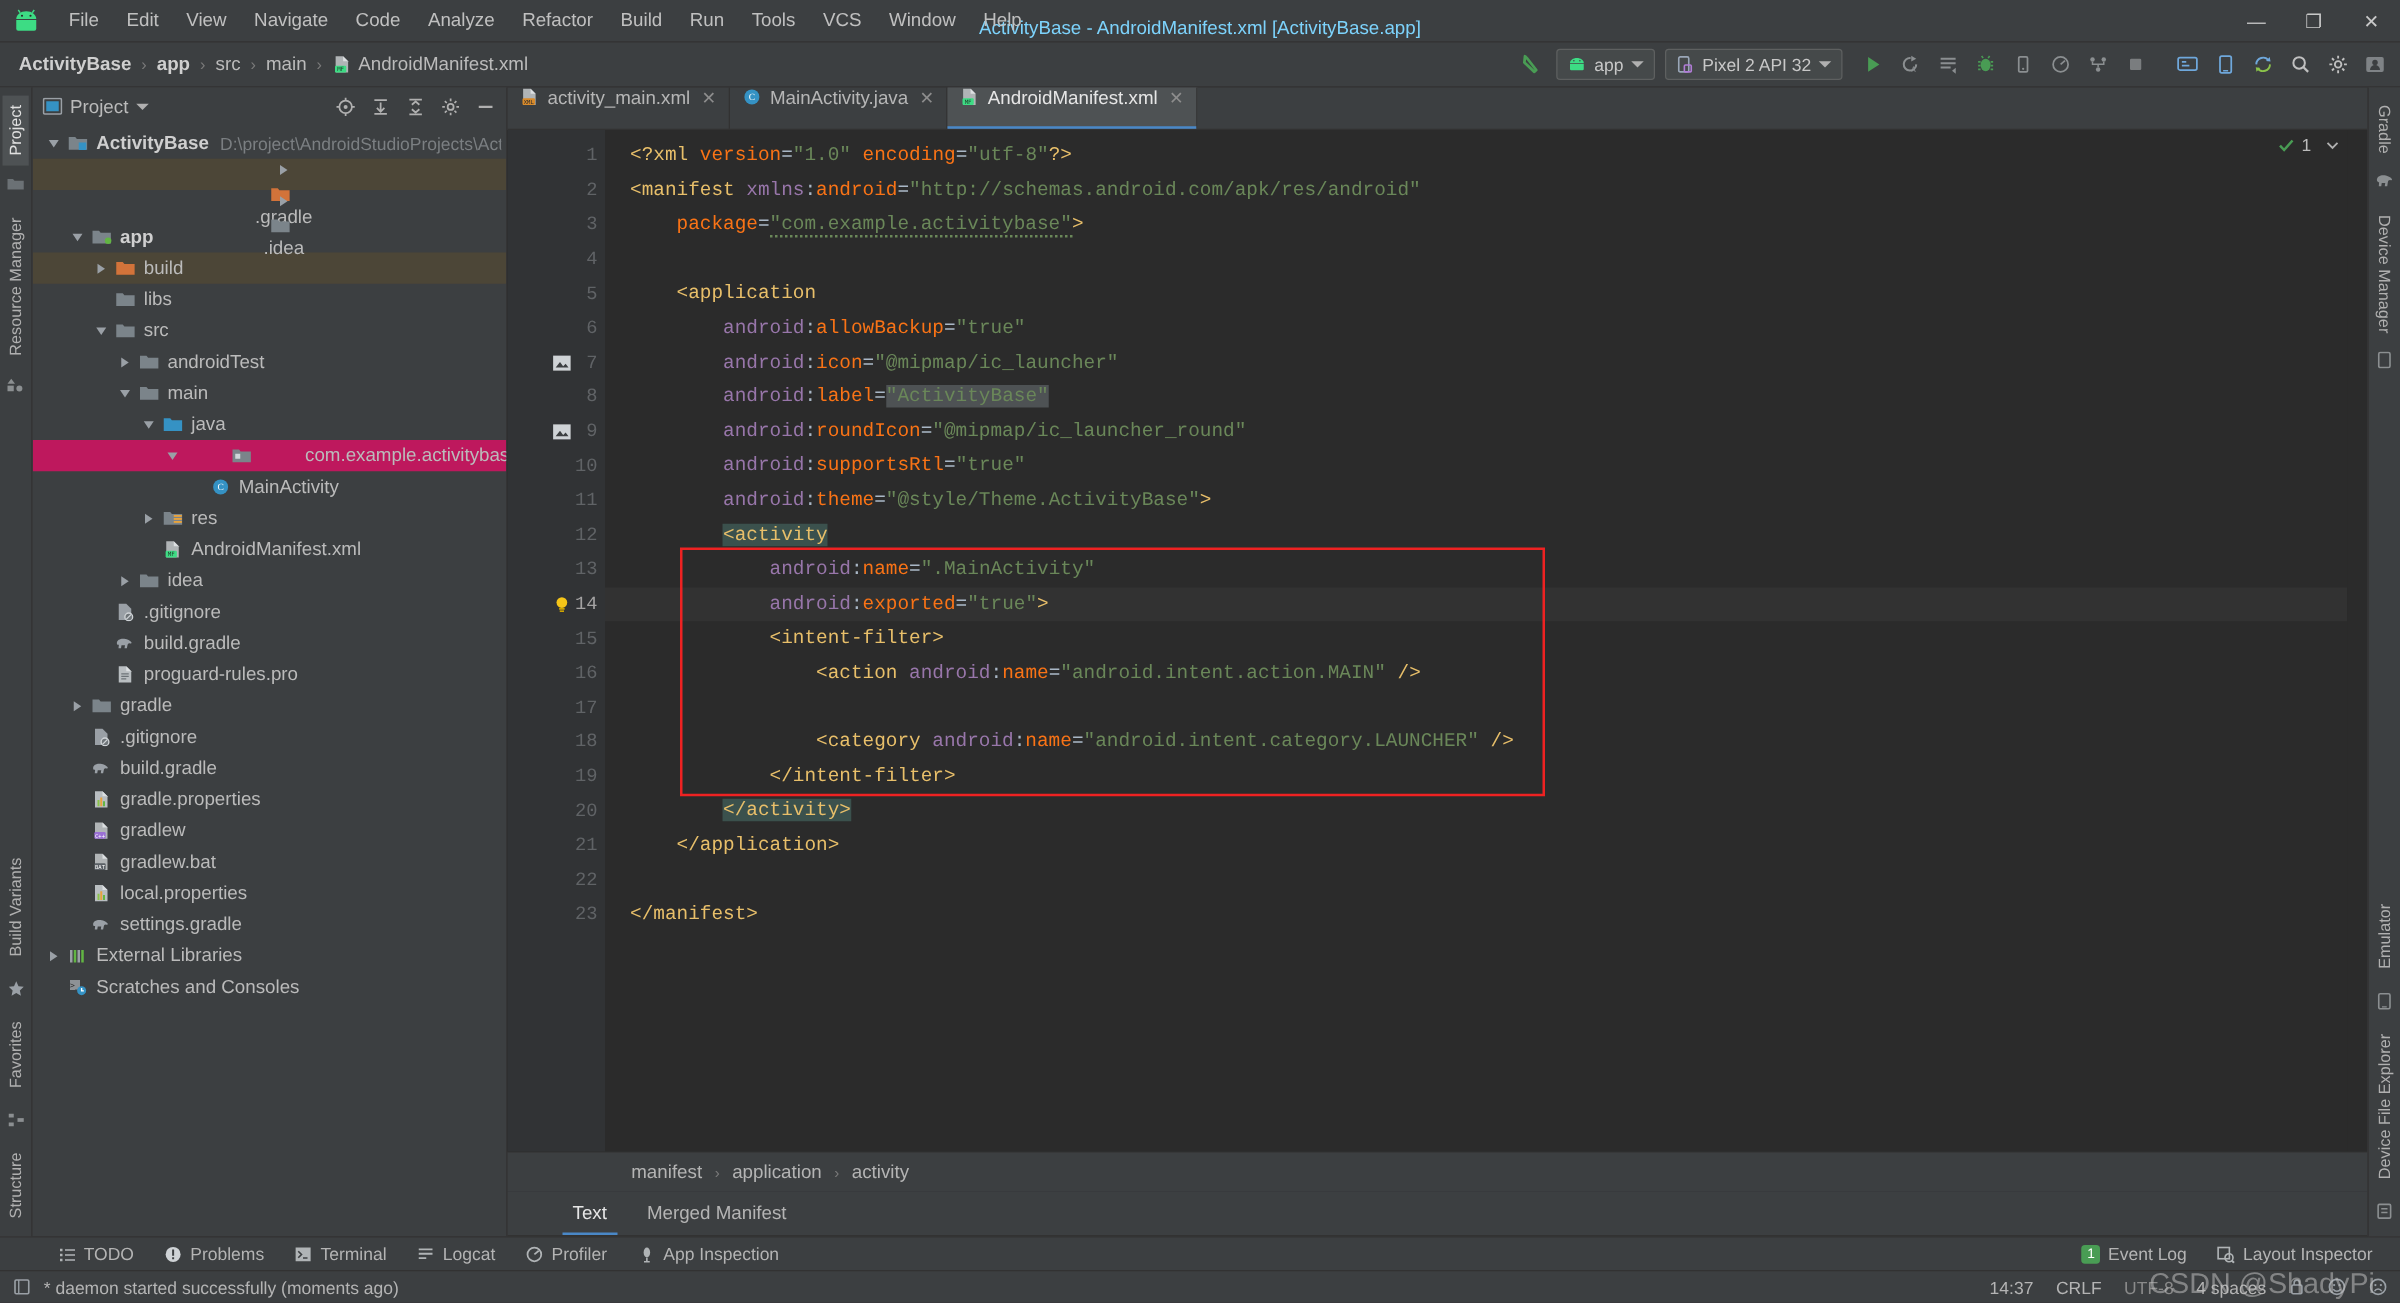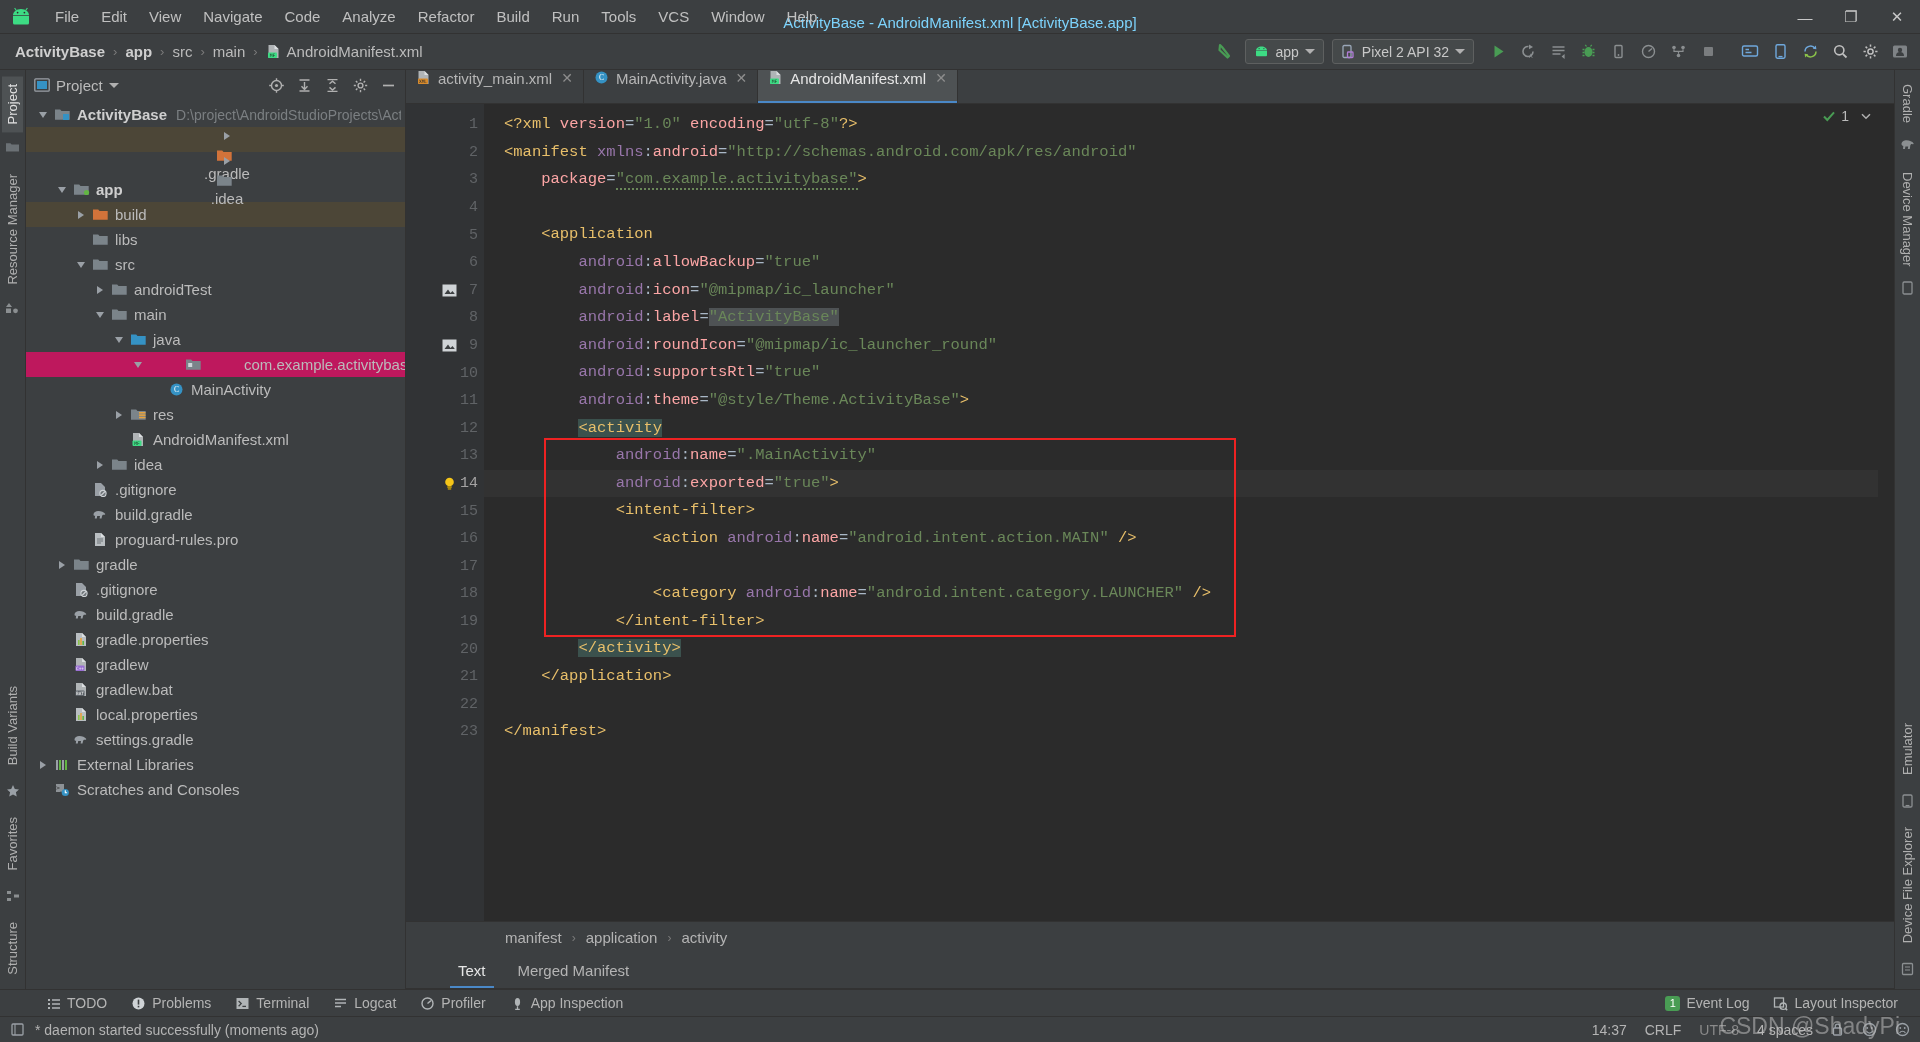--- a/index.html
+++ b/index.html
@@ -157,21 +157,21 @@
 
   .code {
     flex: 1 1 auto; position: relative; overflow: hidden;
     font-family: "Liberation Mono", monospace; font-size: 15.5px;
     padding-top: 7px; color: #a9b7c6; background: #2b2b2b;
   }
   .cline { height: 27.6px; line-height: 27.6px; white-space: pre; padding-left: 20px; }
   .cline.cur { background: #323232; }   
   .ang  { color: #e8bf6a; }
   .ns   { color: #9876aa; }
-  .aname{ color: #fca5a5; }
+  .aname{ color: #f97316; }
   .str  { color: #6a8759; }
   .eq   { color: #a9b7c6; }
   .wave { border-bottom: 2px dotted #6a8759; }
   .hl   { background: #3b514d; }
   .sel  { background: #4e5254; }
 
   .redbox {
     position: absolute; border: 2.5px solid #ee2222; pointer-events: none;
   }
 

